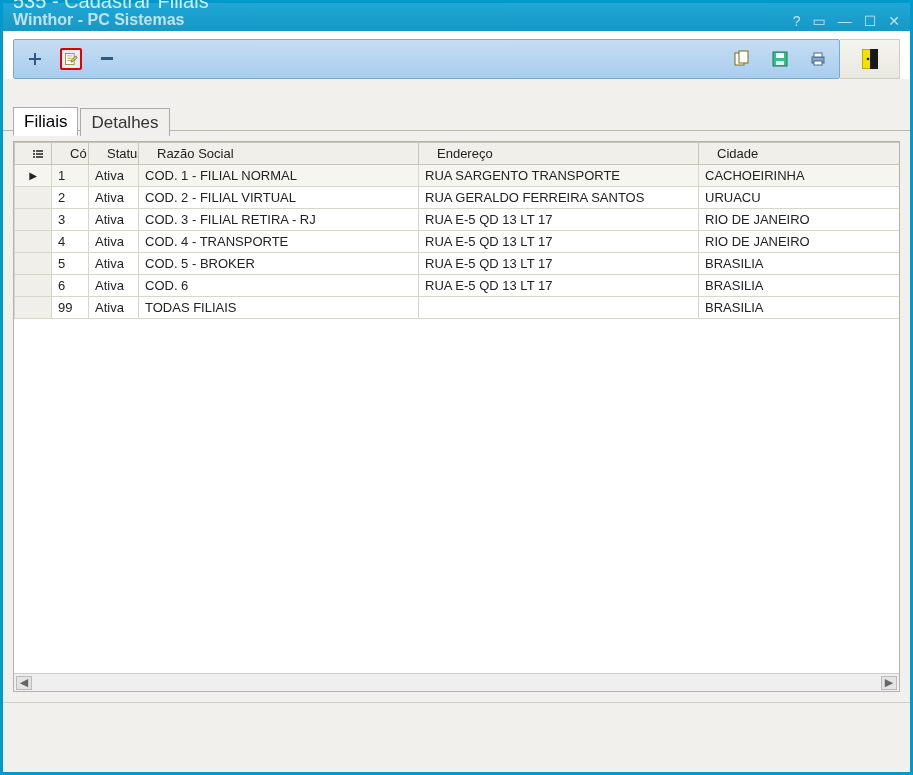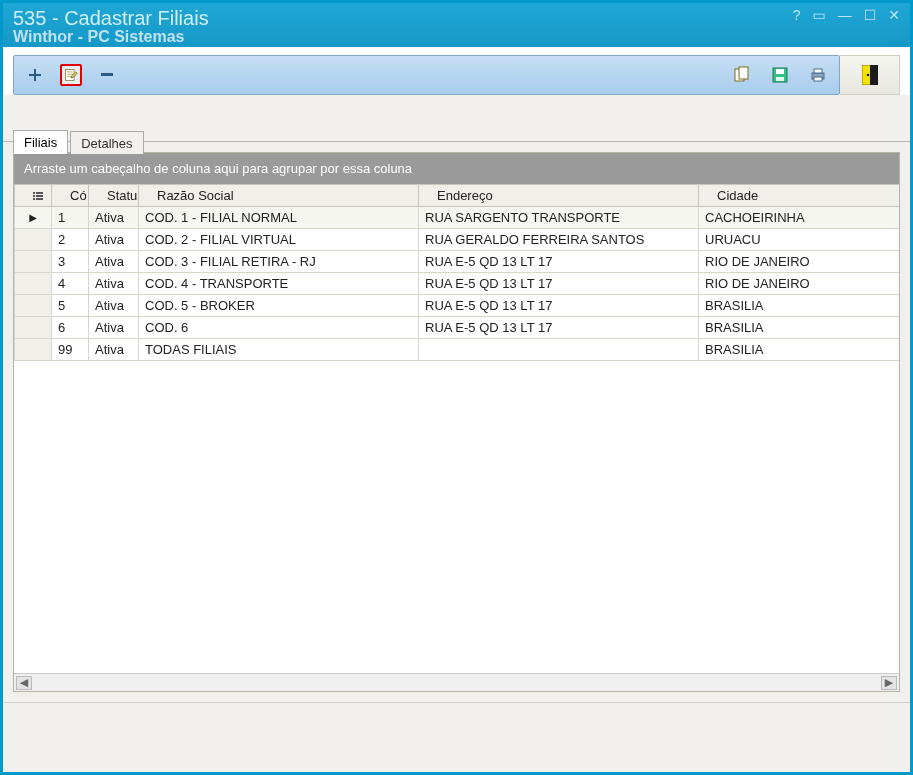--- a/index.html
+++ b/index.html
@@ -6,25 +6,25 @@
   html,body { margin:0; padding:0; font-family: Tahoma, Verdana, sans-serif; font-size:12px; }
   body { background:#fff; }
 
   .window {
     width:913px; height:775px;
     border:3px solid #0099cc;
     background:#0099cc;
     display:flex; flex-direction:column;
   }
   .titlebar {
-    height:44px;
+    height:28px;
     background:linear-gradient(#1fa7d6,#1698c6);
     color:#bfe8f7;
-    padding:4px 10px 2px 10px;
-    display:flex; align-items:flex-start; justify-content:space-between;
+    padding:16px 10px 2px 10px;
+    display:flex; align-items:flex-end; justify-content:space-between;
   }
   .titlebar .titles { display:flex; flex-direction:column; }
   .title-main { font-size:20px; font-weight:normal; color:#cfeef8; }
   .title-sub { font-size:16px; font-weight:bold; color:#bfe2ef; margin-top:-2px; }
   .win-controls { display:flex; gap:12px; align-items:center; font-size:14px; color:#bfe2ef; }
   .win-controls span { cursor:default; }
 
   .client {
     flex:1;
     background:#fff;
@@ -67,27 +67,27 @@
   }
 
   .tabbar {
     display:flex; align-items:flex-end;
     padding:4px 10px 0 10px;
     background:#f1f0ec;
     border-bottom:1px solid #b7b7b0;
   }
   .tab {
     padding:4px 10px 3px 10px;
-    font-size:13px;
+    font-size:17px;
     border:1px solid #aaa;
     border-bottom:none;
     background:#f1f0ec;
     margin-right:2px;
     position:relative;
-    top:13px;
+    top:6px;
     cursor:default;
   }
   .tab.active {
     background:#fff;
     border-bottom:1px solid #fff;
   }
   .tab.inactive { color:#333;margin-top:19px; }
 
   .grid-area {
     flex:1;
@@ -235,21 +235,20 @@
       </div>
     </div>
 
     <div class="tabbar">
       <div class="tab active">Filiais</div>
       <div class="tab inactive">Detalhes</div>
     </div>
 
     <div class="grid-area">
       <div class="grid-container">
-        <div class="group-bar">Arraste um cabeçalho de coluna aqui para agrupar por essa coluna</div>
         <div class="grid-body">
           <table class="grid">
             <thead>
               <tr>
                 <th class="col-ind">
                   <svg width="10" height="10" viewBox="0 0 10 10">
                     <rect x="0" y="1" width="2" height="2" fill="#555"></rect>
                       <rect x="3" y="1" width="7" height="2" fill="#555"></rect>
                     <rect x="0" y="4" width="2" height="2" fill="#555"></rect>
                       <rect x="3" y="4" width="7" height="2" fill="#555"></rect>

